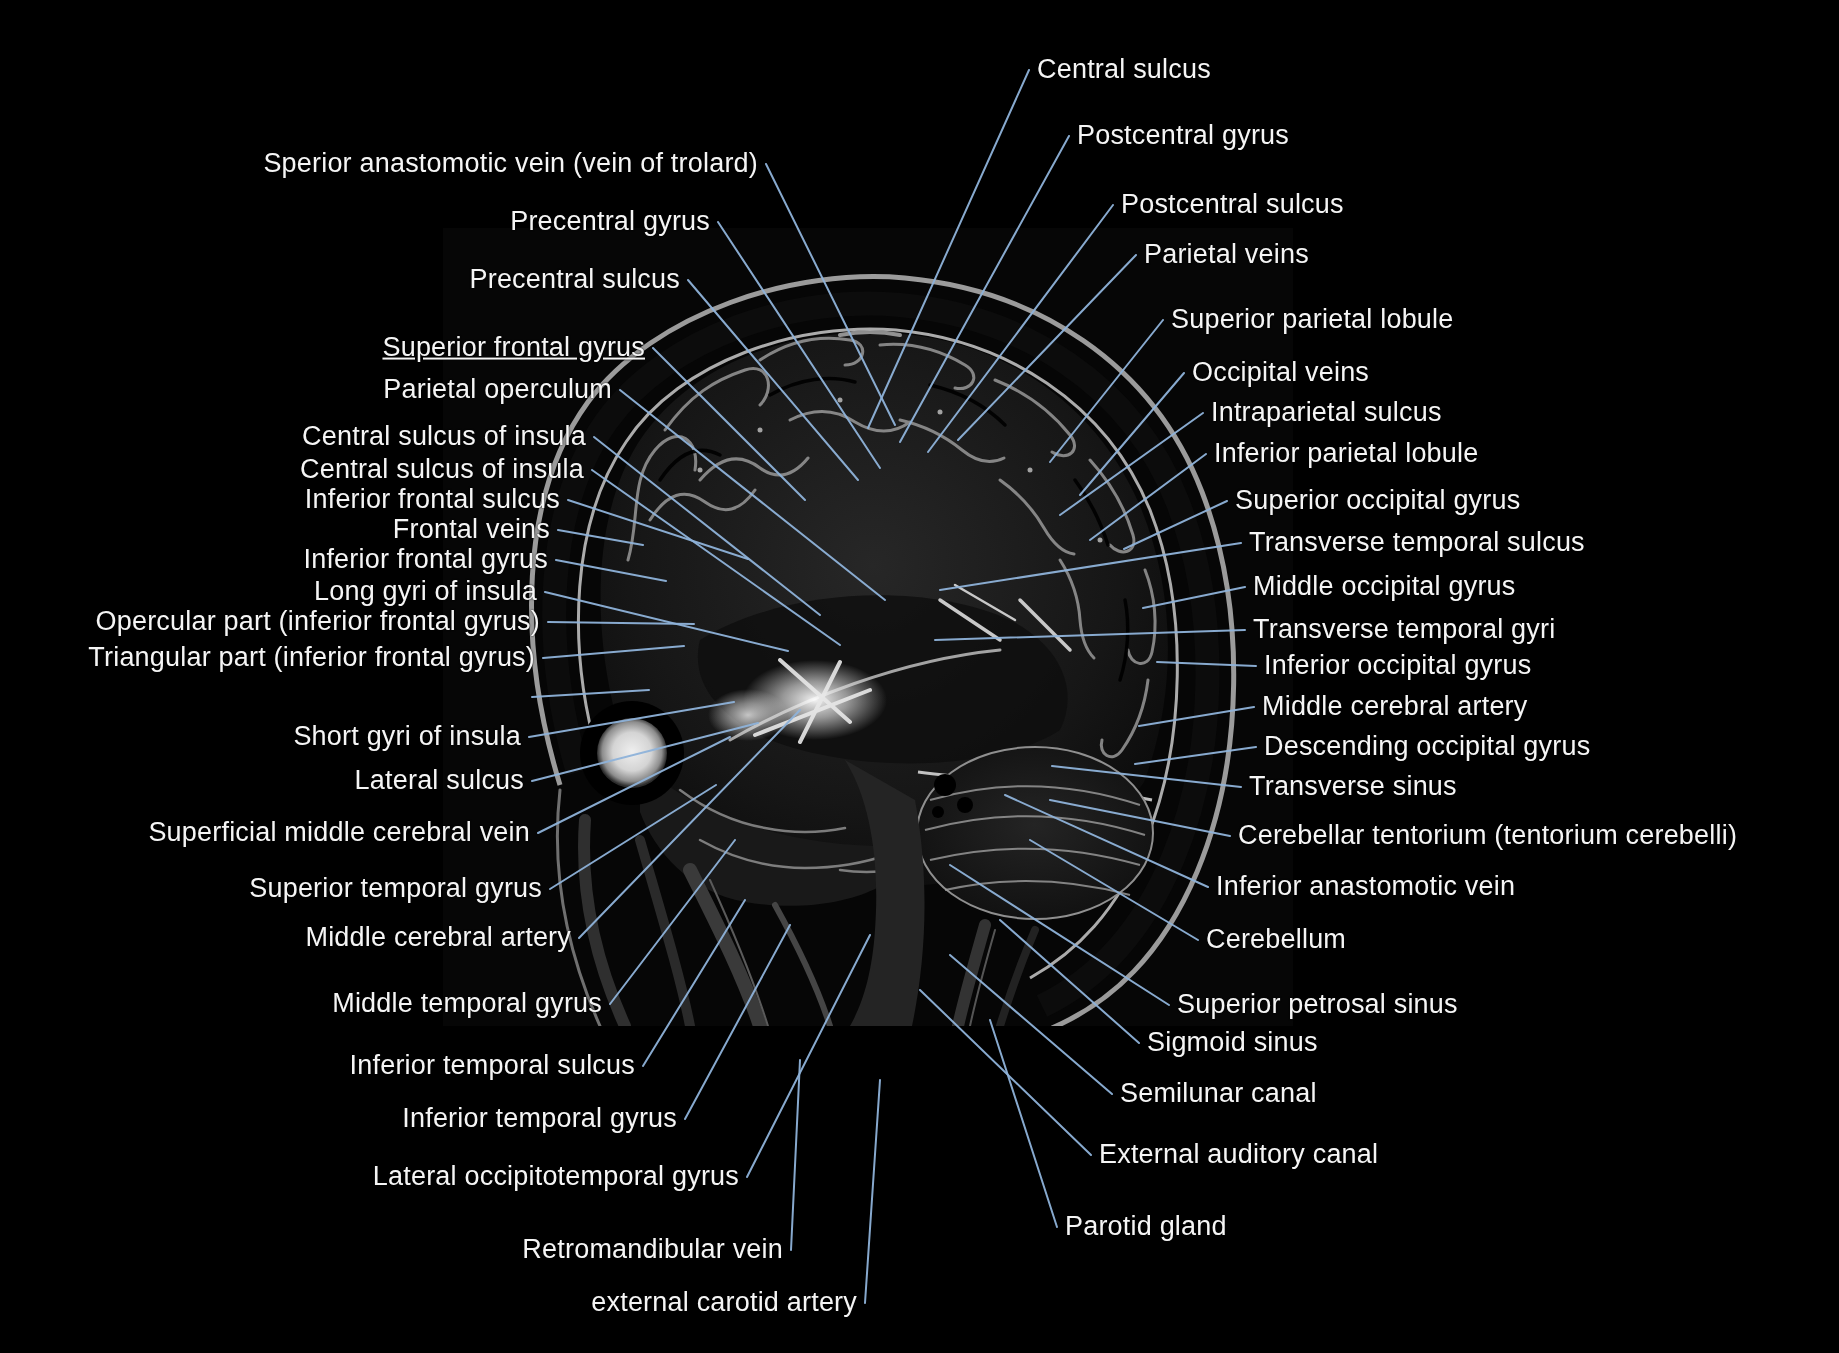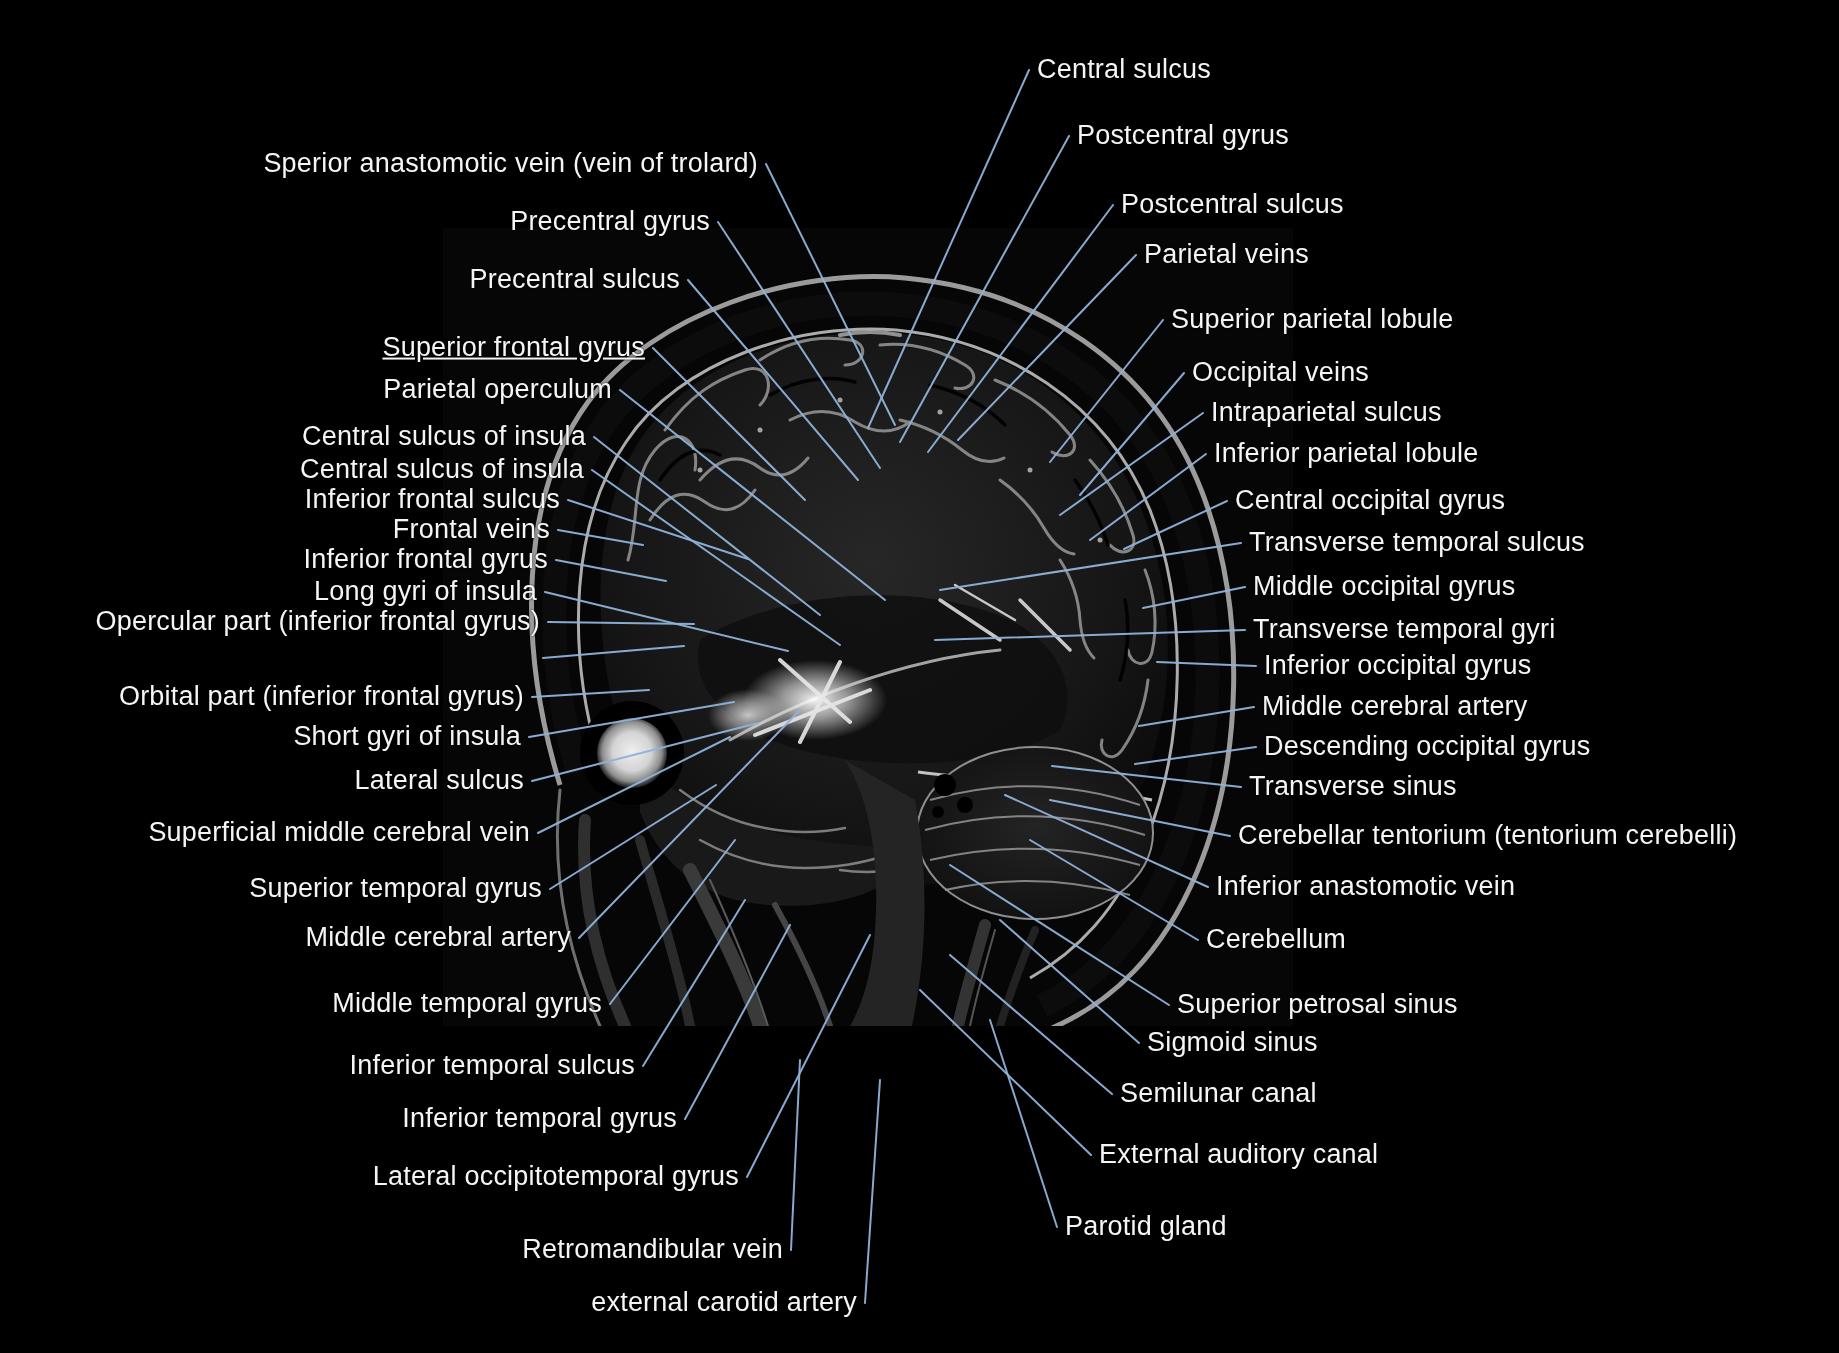--- a/index.html
+++ b/index.html
@@ -226,41 +226,41 @@
       <div class="label left" style="right: 1159px; top: 280px;">Precentral sulcus</div>
       <div class="label left" style="right: 1194px; top: 348px; text-decoration: underline;">Superior frontal gyrus</div>
       <div class="label left" style="right: 1227px; top: 390px;">Parietal operculum</div>
       <div class="label left" style="right: 1253px; top: 437px;">Central sulcus of insula</div>
       <div class="label left" style="right: 1255px; top: 470px;">Central sulcus of insula</div>
       <div class="label left" style="right: 1279px; top: 500px;">Inferior frontal sulcus</div>
       <div class="label left" style="right: 1289px; top: 530px;">Frontal veins</div>
       <div class="label left" style="right: 1291px; top: 560px; margin-left: 48px;">Inferior frontal gyrus</div>
       <div class="label left" style="right: 1302px; top: 592px;">Long gyri of insula</div>
       <div class="label left" style="right: 1299px; top: 622px;">Opercular part (inferior frontal gyrus)</div>
-      <div class="label left" style="right: 1315px; top: 697px;">Orbital part (inferior frontal gyrus)</div>
+      <div class="label left" style="right: 1304px; top: 658px;">Triangular part (inferior frontal gyrus)</div>
       <div class="label left" style="right: 1318px; top: 737px;">Short gyri of insula</div>
       <div class="label left" style="right: 1315px; top: 781px;">Lateral sulcus</div>
       <div class="label left" style="right: 1309px; top: 833px;">Superficial middle cerebral vein</div>
       <div class="label left" style="right: 1297px; top: 889px;">Superior temporal gyrus</div>
       <div class="label left" style="right: 1268px; top: 938px;">Middle cerebral artery</div>
       <div class="label left" style="right: 1237px; top: 1004px;">Middle temporal gyrus</div>
       <div class="label left" style="right: 1204px; top: 1066px;">Inferior temporal sulcus</div>
       <div class="label left" style="right: 1162px; top: 1119px;">Inferior temporal gyrus</div>
       <div class="label left" style="right: 1100px; top: 1177px;">Lateral occipitotemporal gyrus</div>
       <div class="label left" style="right: 1056px; top: 1250px;">Retromandibular vein</div>
       <div class="label left" style="right: 982px; top: 1303px;">external carotid artery</div>
       <div class="label right" style="left: 1037px; top: 70px;">Central sulcus</div>
       <div class="label right" style="left: 1077px; top: 136px;">Postcentral gyrus</div>
       <div class="label right" style="left: 1121px; top: 205px;">Postcentral sulcus</div>
       <div class="label right" style="left: 1144px; top: 255px;">Parietal veins</div>
       <div class="label right" style="left: 1171px; top: 320px;">Superior parietal lobule</div>
       <div class="label right" style="left: 1192px; top: 373px;">Occipital veins</div>
       <div class="label right" style="left: 1211px; top: 413px;">Intraparietal sulcus</div>
       <div class="label right" style="left: 1214px; top: 454px;">Inferior parietal lobule</div>
-      <div class="label right" style="left: 1235px; top: 501px;">Central occipital gyrus</div>
+      <div class="label right" style="left: 1235px; top: 501px;">Superior occipital gyrus</div>
       <div class="label right" style="left: 1249px; top: 543px;">Transverse temporal sulcus</div>
       <div class="label right" style="left: 1253px; top: 587px;">Middle occipital gyrus</div>
       <div class="label right" style="left: 1253px; top: 630px;">Transverse temporal gyri</div>
       <div class="label right" style="left: 1264px; top: 666px;">Inferior occipital gyrus</div>
       <div class="label right" style="left: 1262px; top: 707px;">Middle cerebral artery</div>
       <div class="label right" style="left: 1264px; top: 747px;">Descending occipital gyrus</div>
       <div class="label right" style="left: 1249px; top: 787px;">Transverse sinus</div>
       <div class="label right" style="left: 1238px; top: 836px;">Cerebellar tentorium (tentorium cerebelli)</div>
       <div class="label right" style="left: 1216px; top: 887px;">Inferior anastomotic vein</div>
       <div class="label right" style="left: 1206px; top: 940px;">Cerebellum</div>

